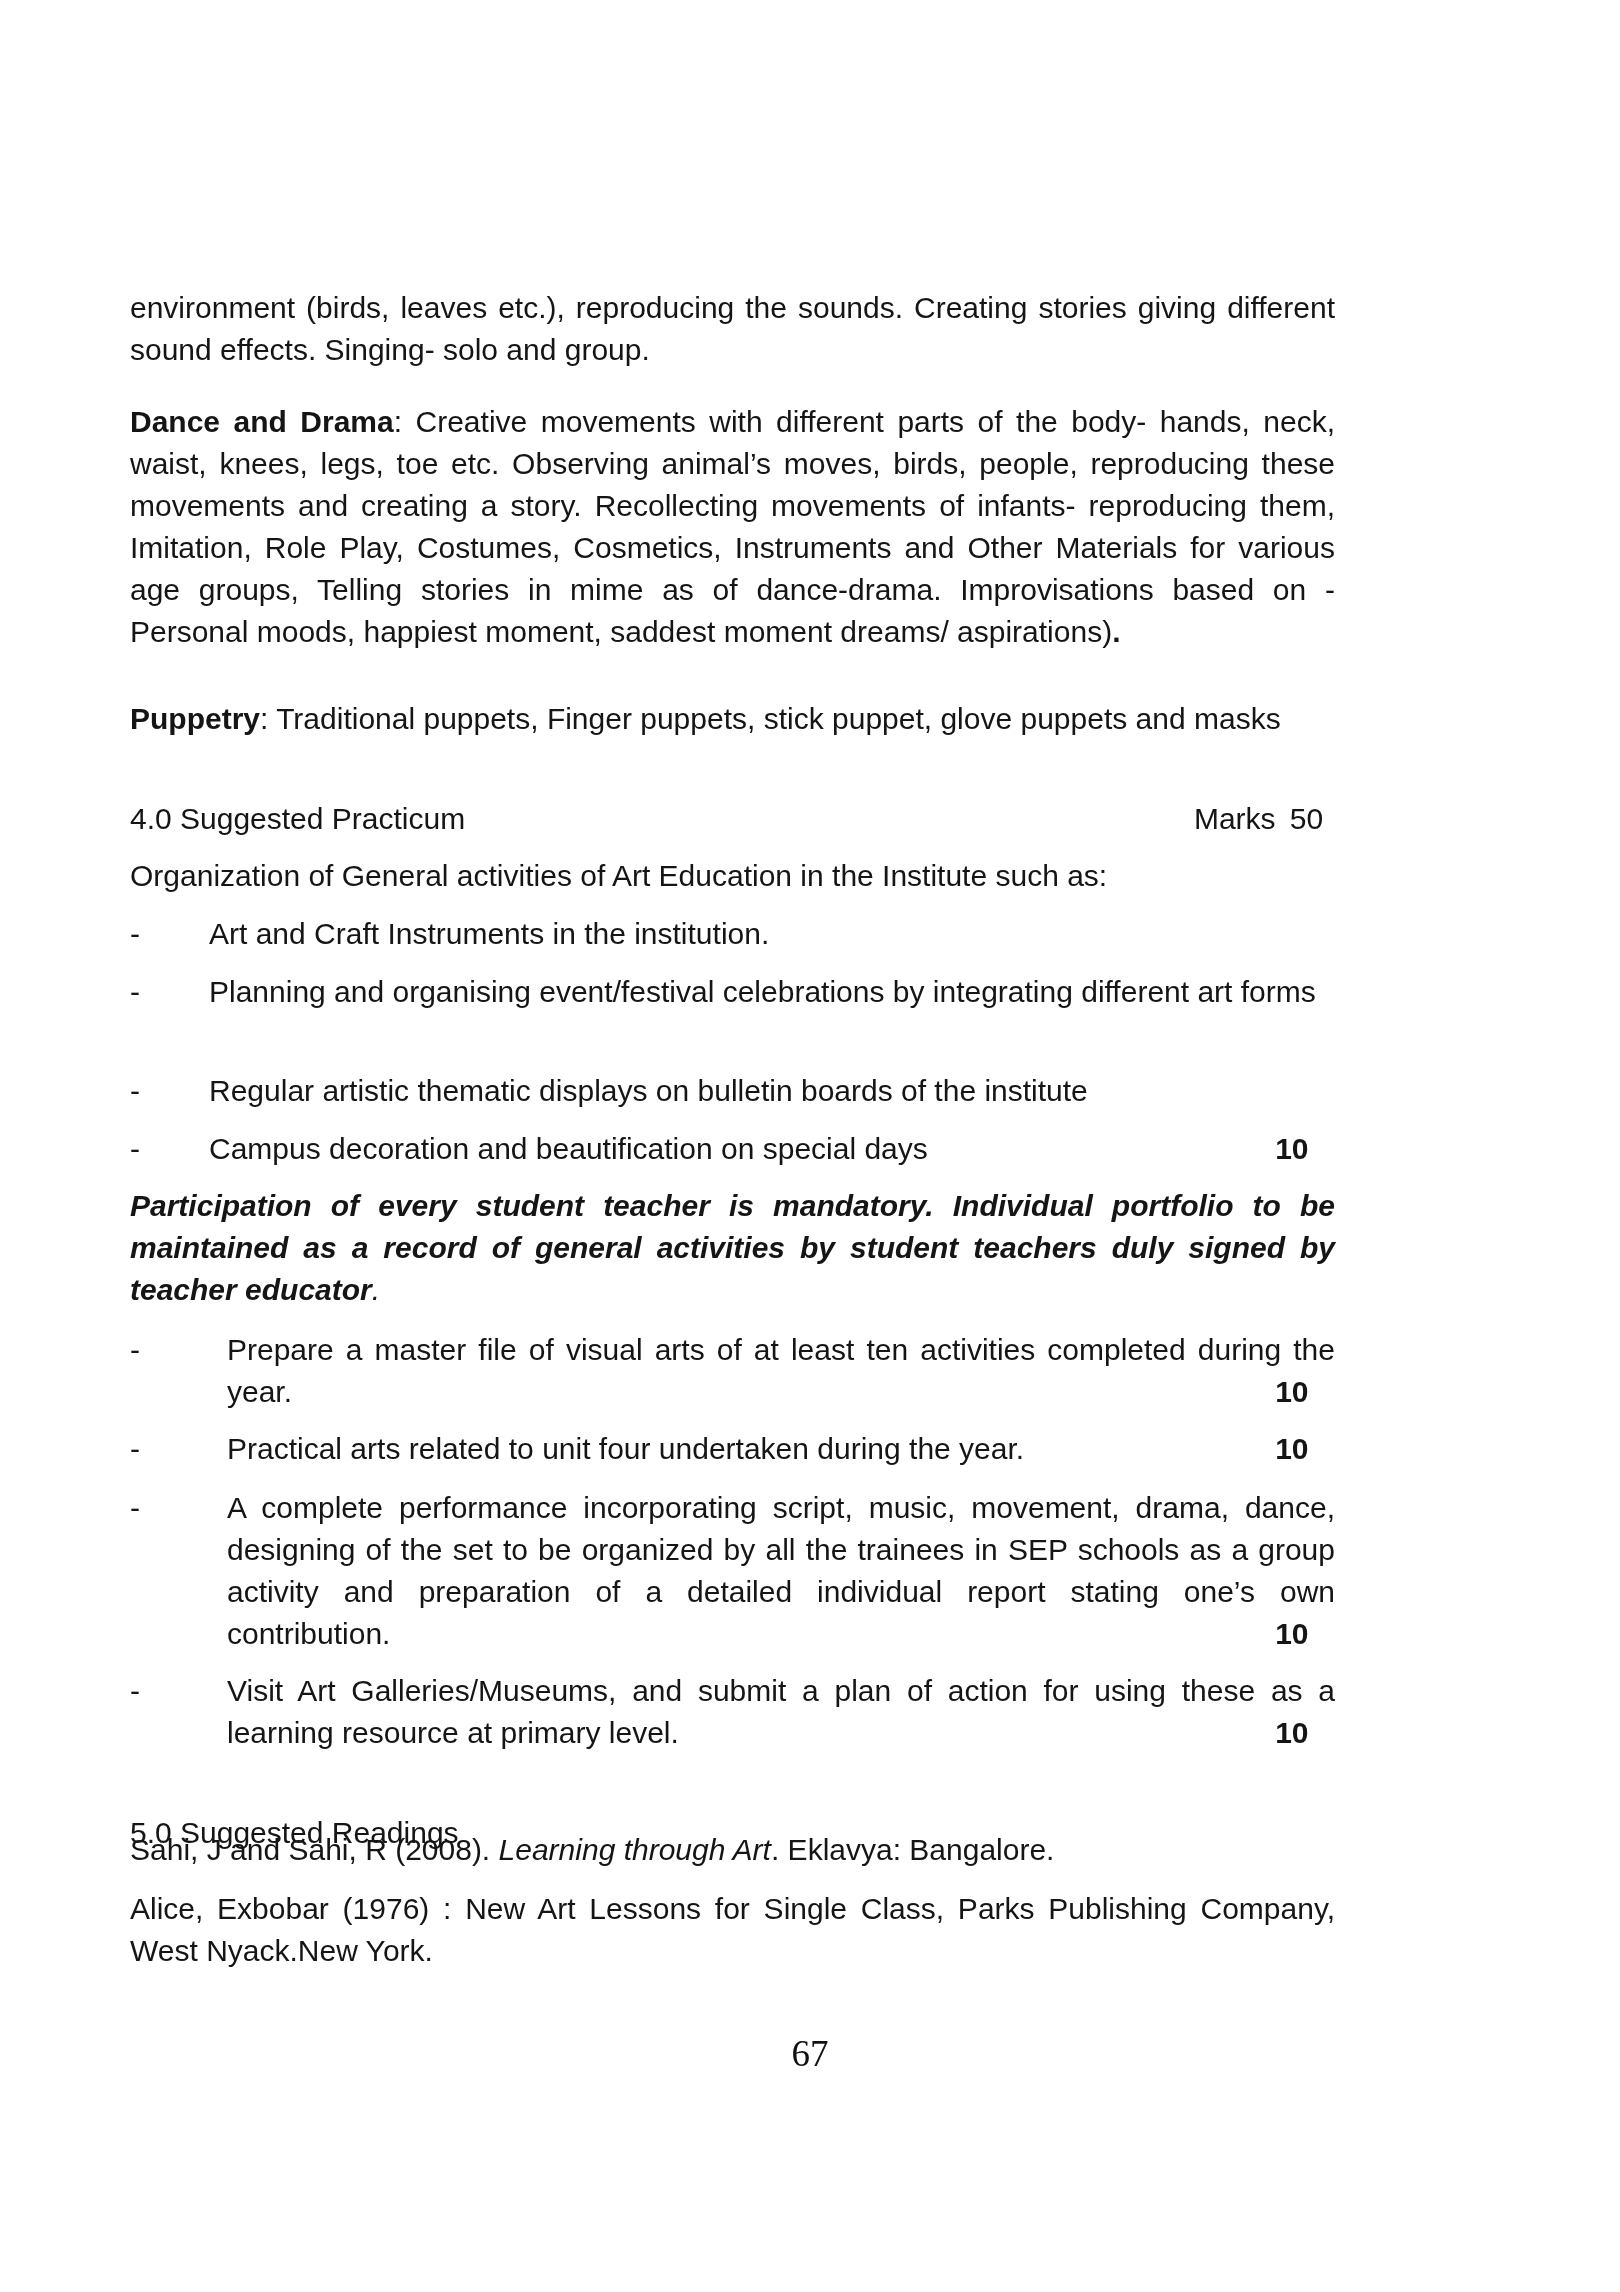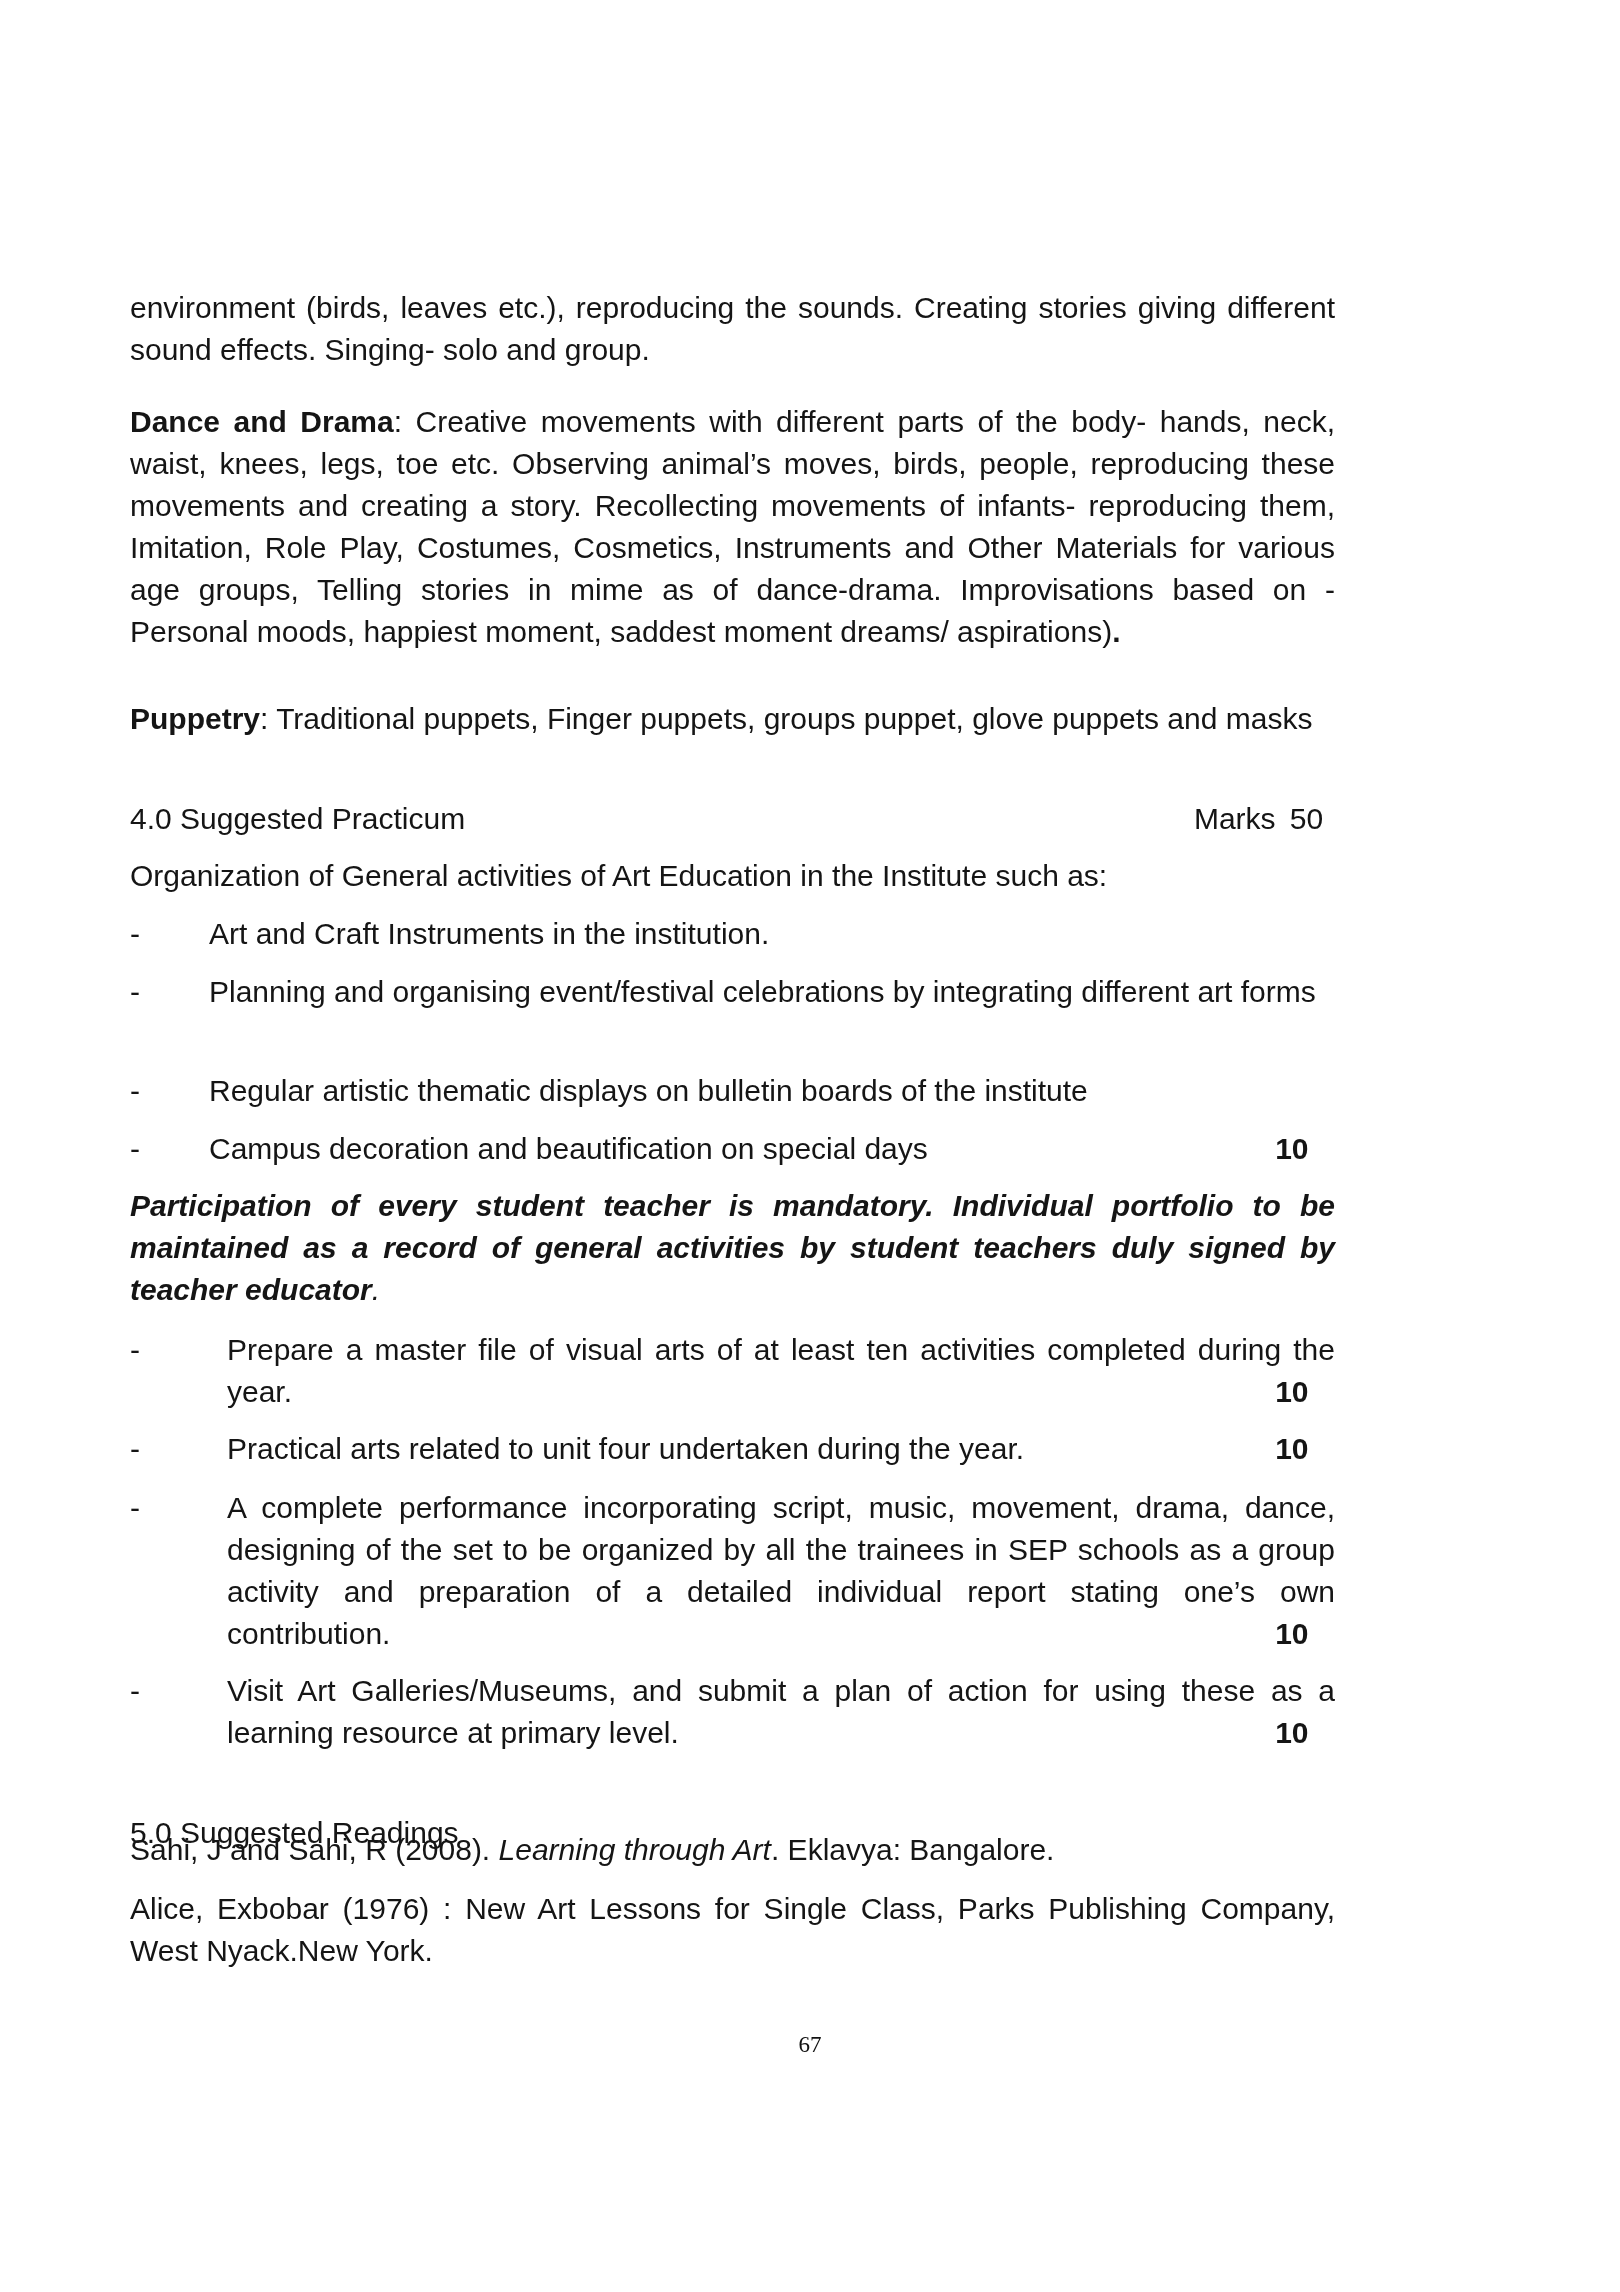--- a/index.html
+++ b/index.html
@@ -11,37 +11,37 @@
   .i { font-style:italic; }
   .bi { font-weight:bold; font-style:italic; }
   .heading { font-weight:normal;text-align:center; }
   .marks-head { position:absolute; right:11.8px; top:0; font-weight:normal; word-spacing:5.9px; }
   .item { position:absolute; left:0; width:1205px; line-height:42px; }
   .dash { position:absolute; left:0; top:0; }
   .item1 .txt { margin-left:79px; width:1125px; }
   .item2 .txt { margin-left:97px; width:1108px; }
   .txt { display:block; text-align:justify; text-align-last:left; }
   .mark { position:absolute; right:26.5px; font-weight:bold; }
-  .pagenum { position:absolute; left:0; width:1620px; text-align:center; top:2032px; font-family:"Liberation Serif", serif; font-size:23px; color:#111; }
+  .pagenum { position:absolute; left:0; width:1620px; text-align:center; top:2032px; font-family:"Liberation Serif", serif; font-size:37px; color:#111; }
 </style>
 </head>
 <body>
 
 <div class="page">
 
   <div class="blk just" style="top:287px;">
     <span>environment (birds, leaves etc.), reproducing the sounds. Creating stories giving different sound effects. Singing- solo and group.</span>
   </div>
 
   <div class="blk just" style="top:369px;margin-top:32px;">
     <span class="b">Dance and Drama</span><span>: Creative movements with different parts of the body- hands, neck, waist, knees, legs, toe etc. Observing animal’s moves, birds, people, reproducing these movements and creating a story. Recollecting movements of infants- reproducing them, Imitation, Role Play, Costumes, Cosmetics, Instruments and Other Materials for various age groups, Telling stories in mime as of dance-drama. Improvisations based on - Personal moods, happiest moment, saddest moment dreams/ aspirations)</span><span class="b">.</span>
   </div>
 
   <div class="blk just" style="top:698px;">
-    <span class="b">Puppetry</span><span>: Traditional puppets, Finger puppets, groups puppet, glove puppets and masks</span>
+    <span class="b">Puppetry</span><span>: Traditional puppets, Finger puppets, stick puppet, glove puppets and masks</span>
   </div>
 
   <div class="blk" style="top:798px;">
     <span class="heading">4.0 Suggested Practicum</span>
     <span class="marks-head">Marks  50</span>
   </div>
 
   <div class="blk" style="top:855px;">
     <span>Organization of General activities of Art Education in the Institute such as:</span>
   </div>

